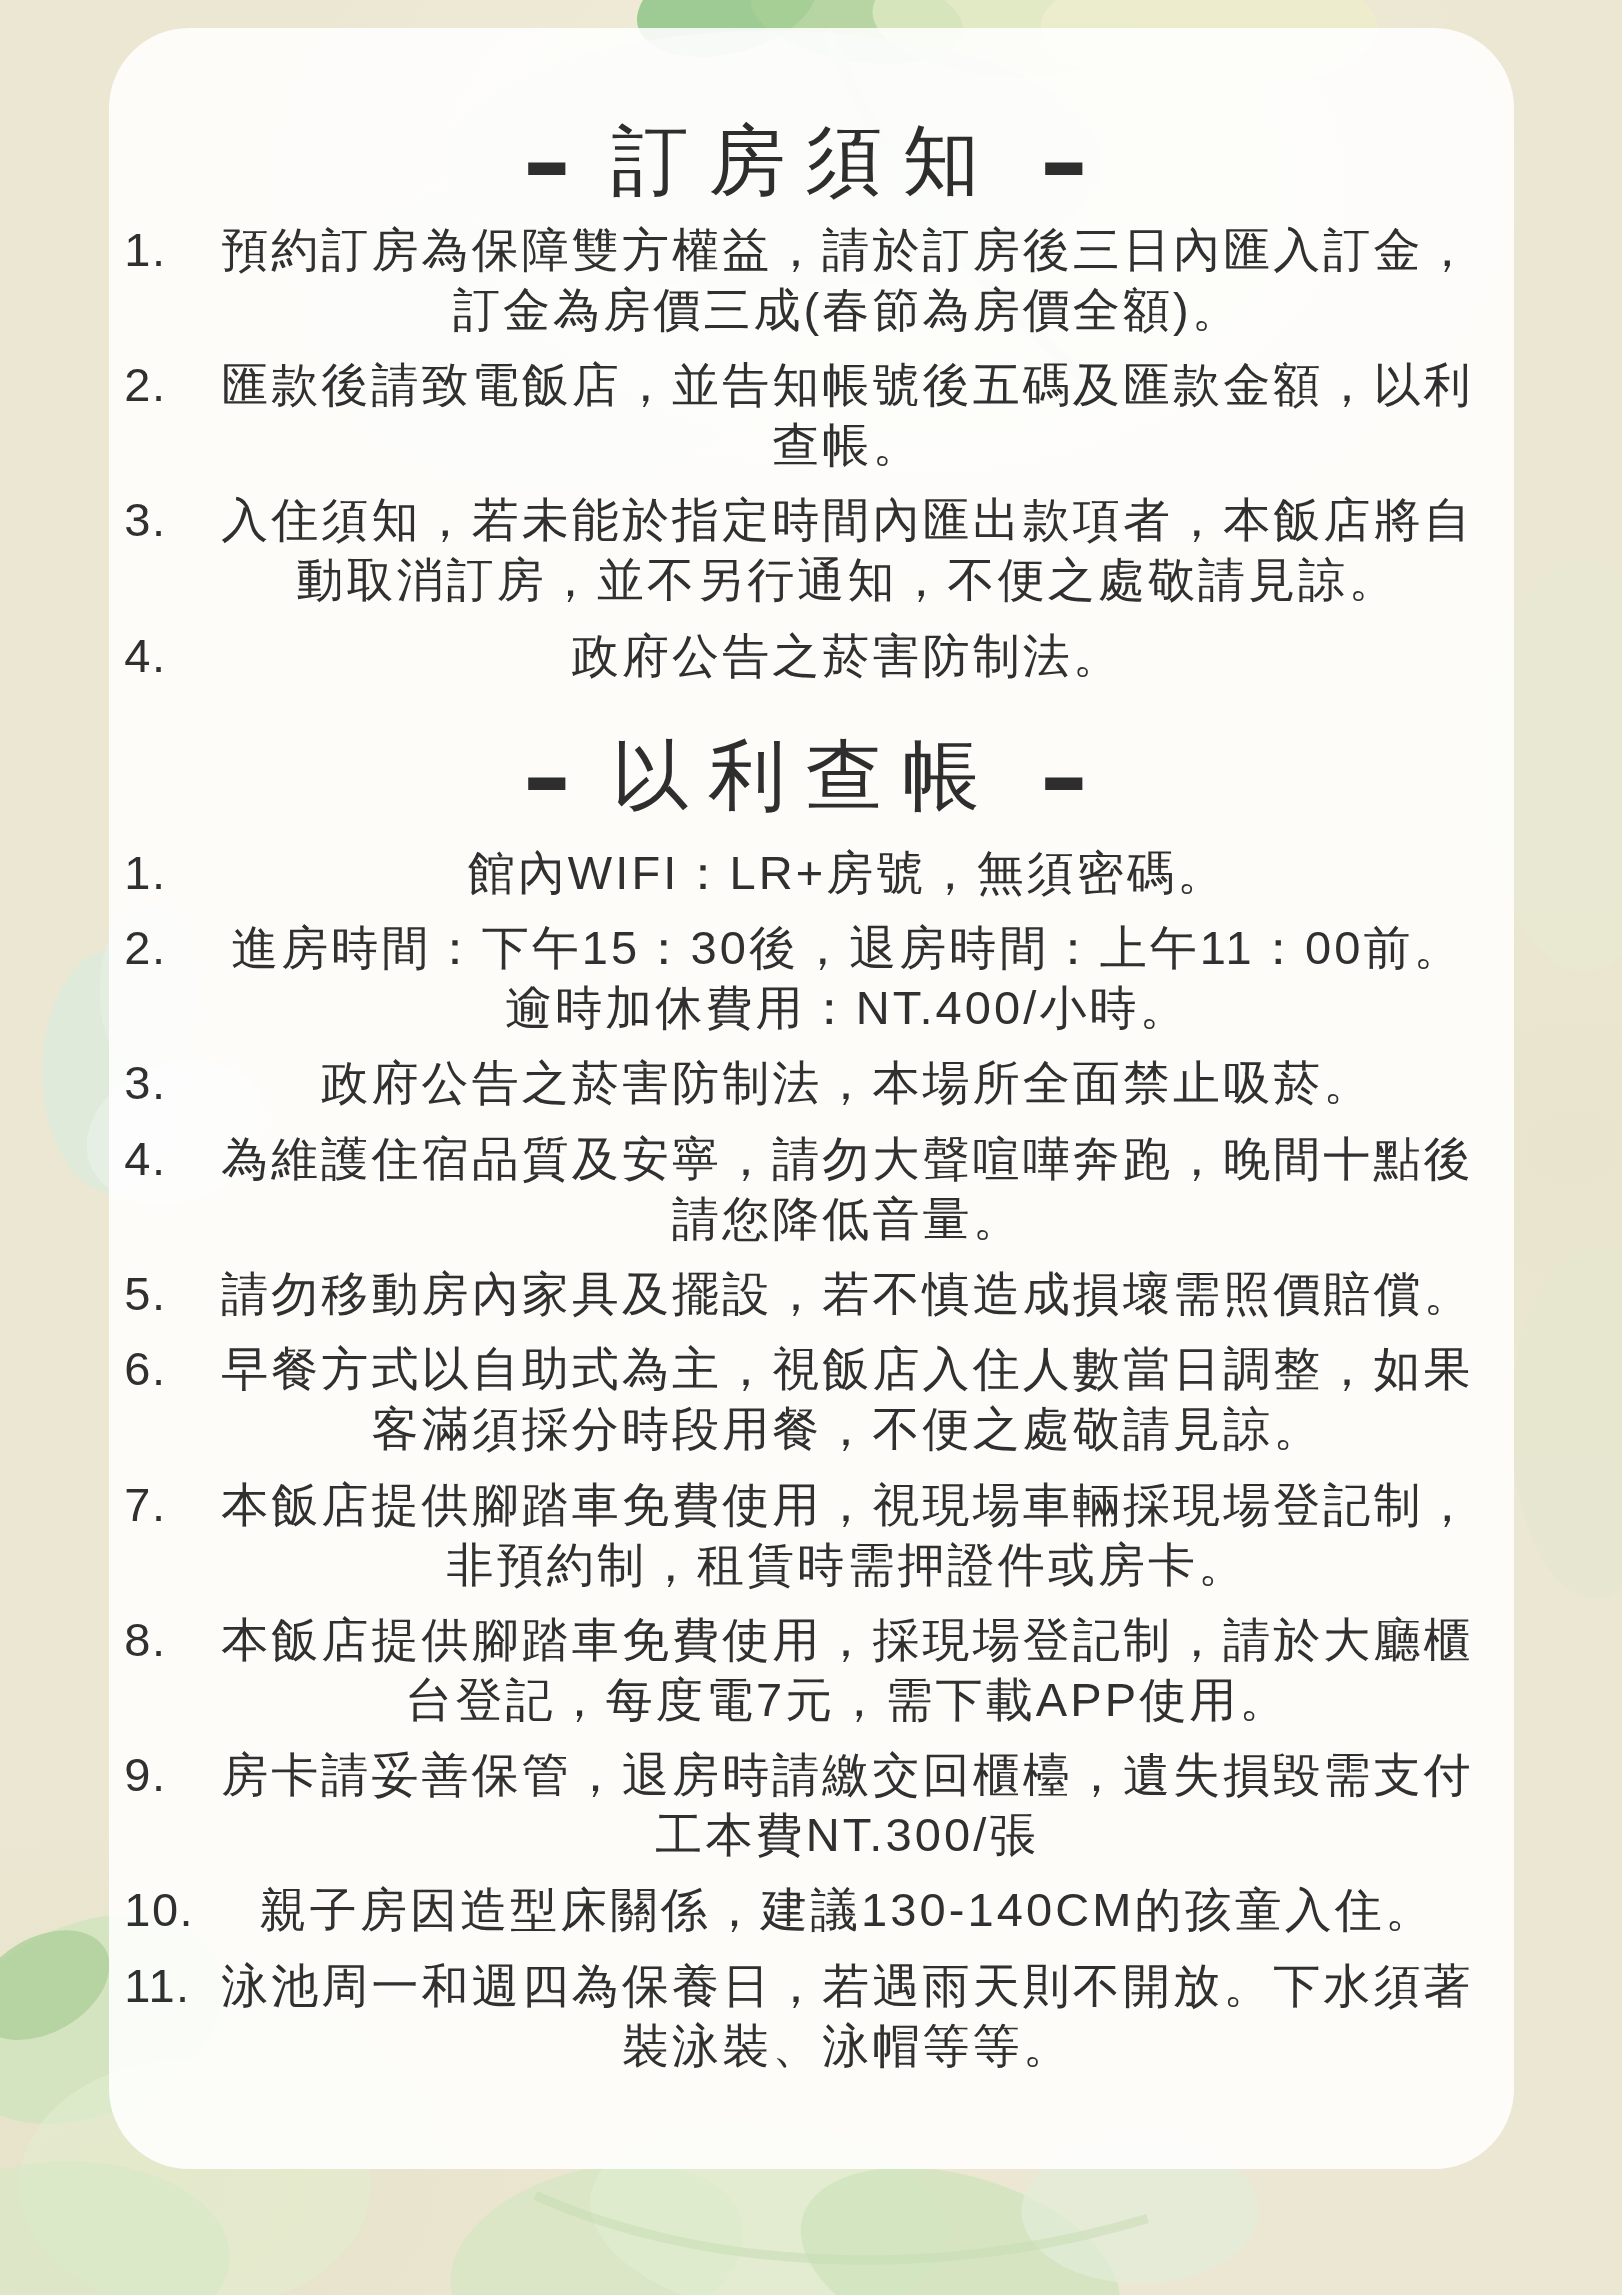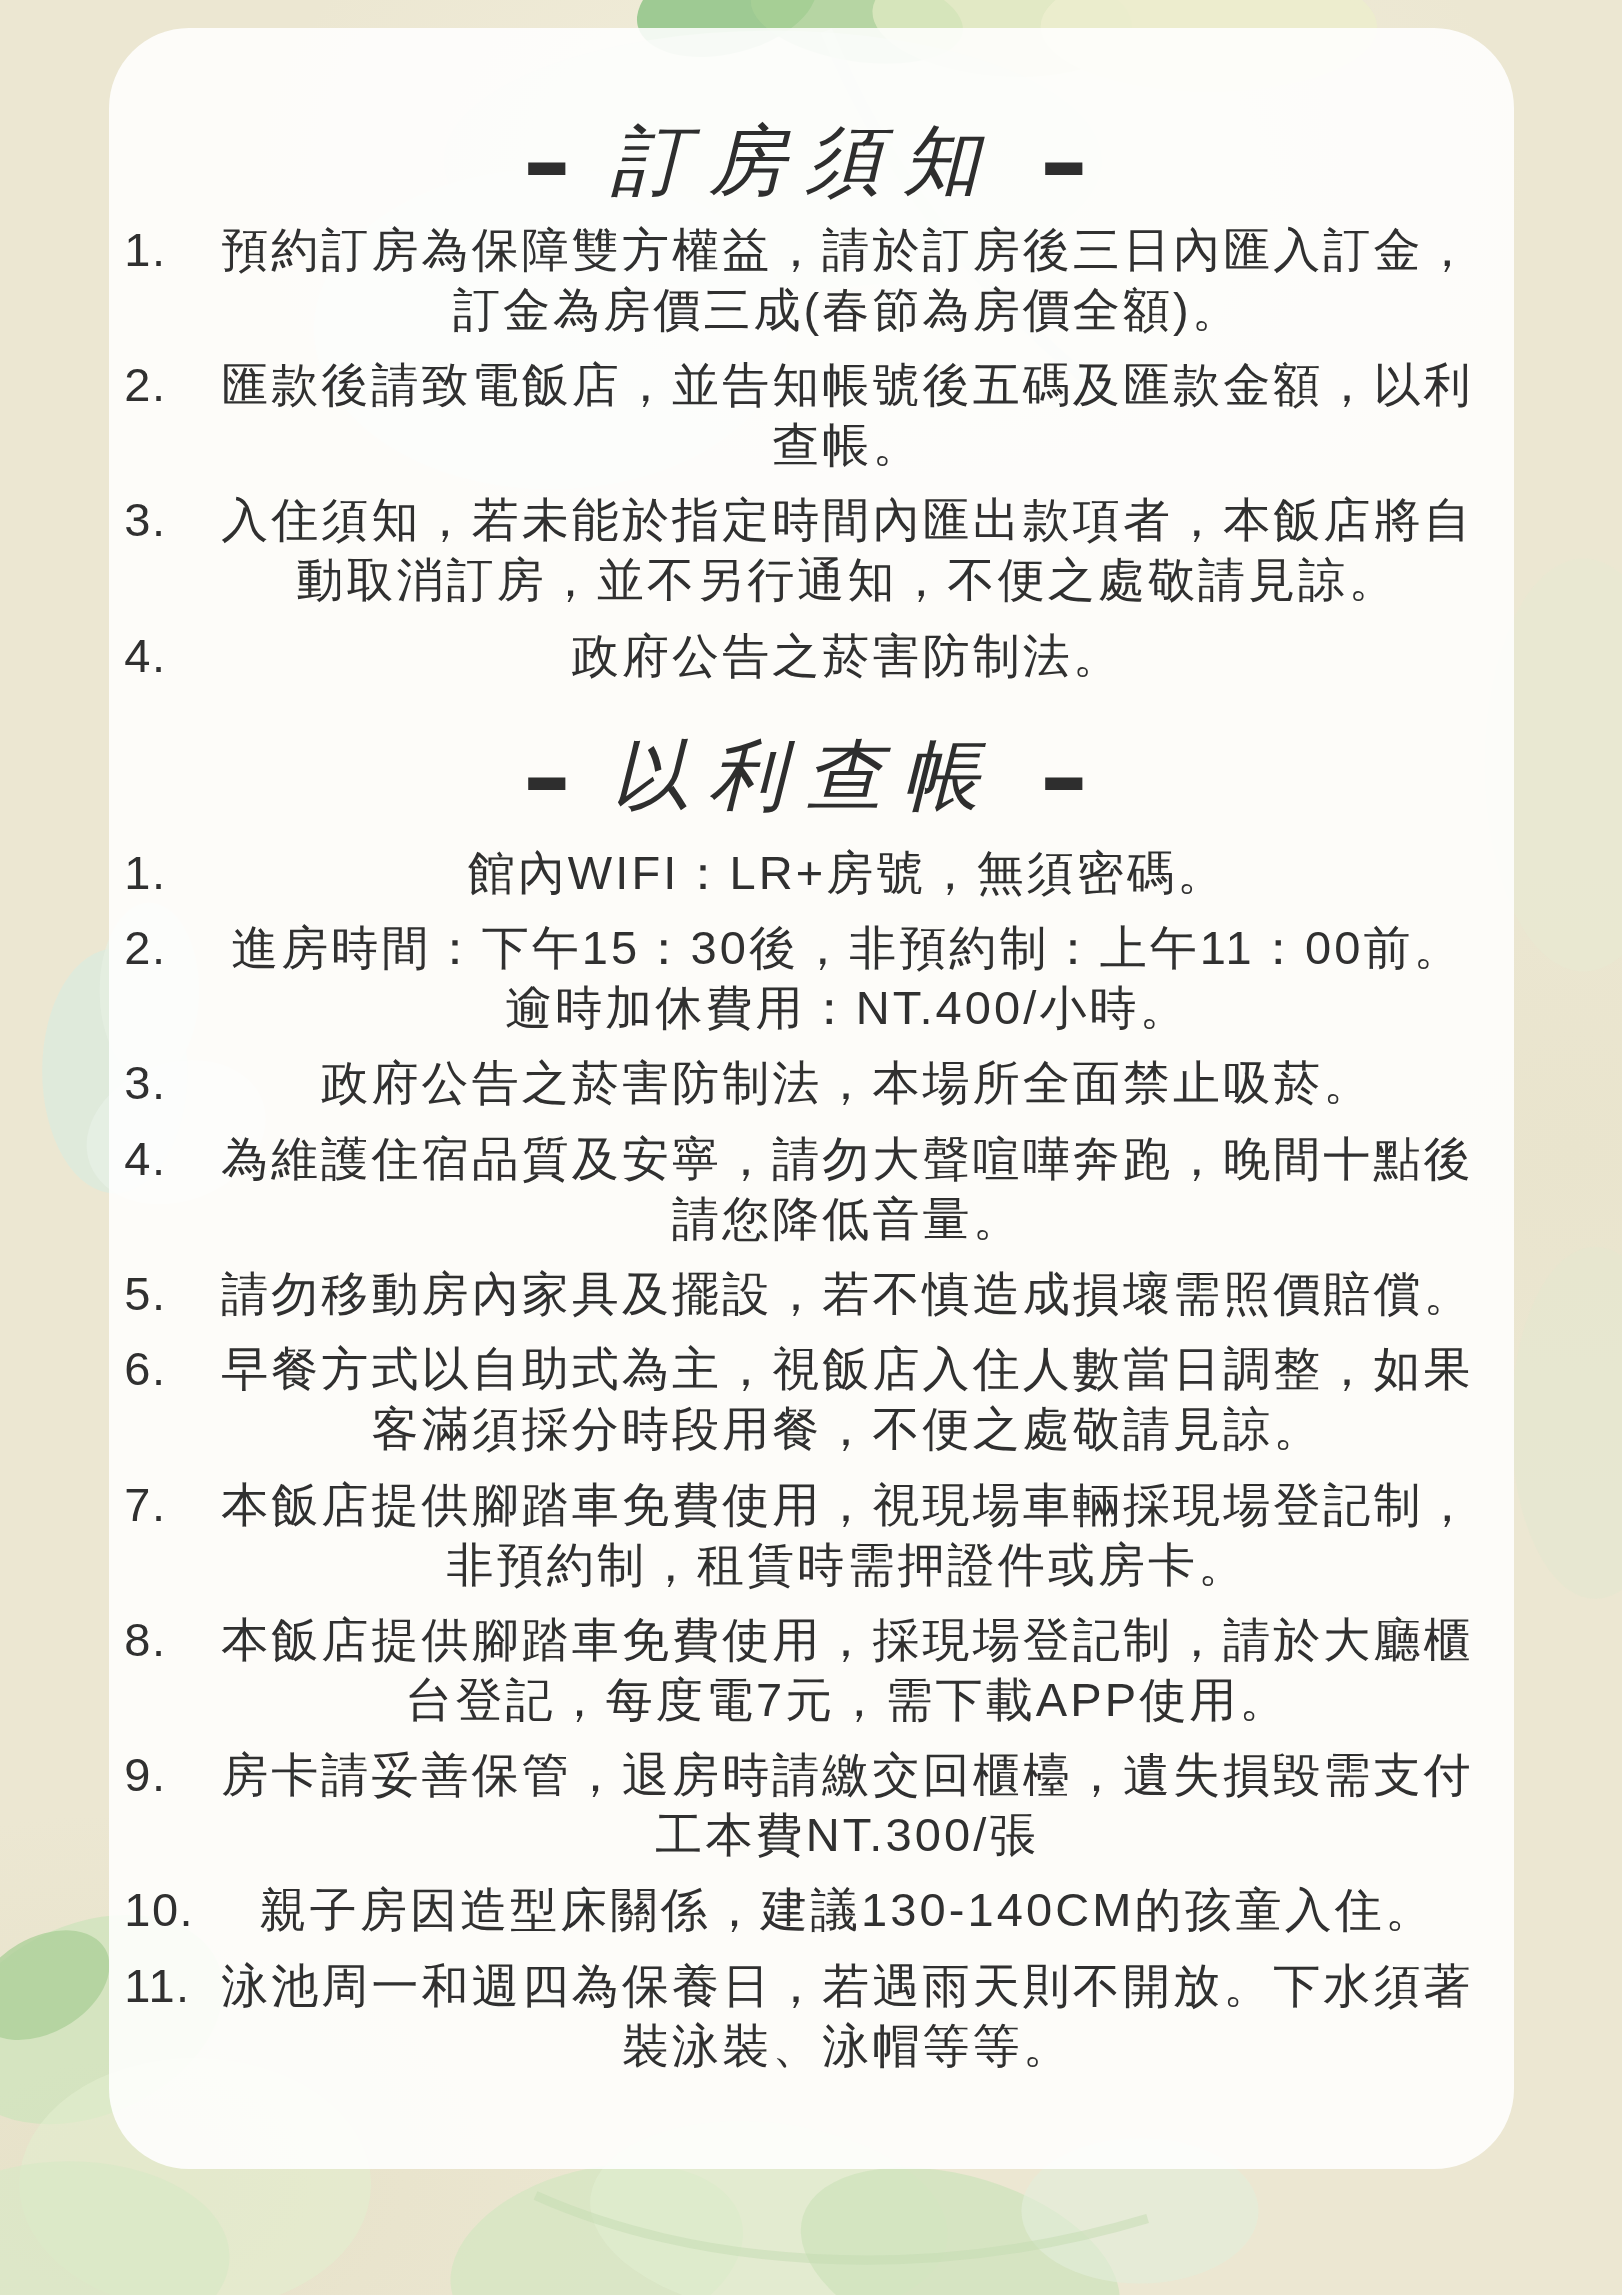--- a/index.html
+++ b/index.html
@@ -25,21 +25,21 @@
     padding:90px 27.5px 0 15.3px;
     color:#333;
   }
   .sec-title{
     display:flex;justify-content:center;align-items:center;
     gap:52px;
     height:84px;
     font-size:77px;color:#2e2e2e;
     line-height:84px;
   }
-  .sec-title .ttl{letter-spacing:20px;font-style:italic;}
+  .sec-title .ttl{letter-spacing:20px;}
   .sec-title .dash{
     display:inline-block;
     font-weight:700;
     transform:scaleX(1.9) scaleY(1.35);
   }
   .sec-title.first{margin-bottom:18.4px;}
   .sec-title.second{margin-top:47px;margin-bottom:26px;}
   .item{
     display:flex;
     margin-bottom:15.3px;
@@ -138,21 +138,21 @@
       <span class="ttl">以利查帳</span>
       <span class="dash">-</span>
     </div>
 
     <div class="item">
       <span class="num">1.</span>
       <div class="txt">館內WIFI：LR+房號，無須密碼。</div>
     </div>
     <div class="item">
       <span class="num">2.</span>
-      <div class="txt">進房時間：下午15：30後，非預約制：上午11：00前。逾時加休費用：NT.400/小時。</div>
+      <div class="txt">進房時間：下午15：30後，退房時間：上午11：00前。逾時加休費用：NT.400/小時。</div>
     </div>
     <div class="item">
       <span class="num">3.</span>
       <div class="txt">政府公告之菸害防制法，本場所全面禁止吸菸。</div>
     </div>
     <div class="item">
       <span class="num">4.</span>
       <div class="txt">為維護住宿品質及安寧，請勿大聲喧嘩奔跑，晚間十點後請您降低音量。</div>
     </div>
     <div class="item">

